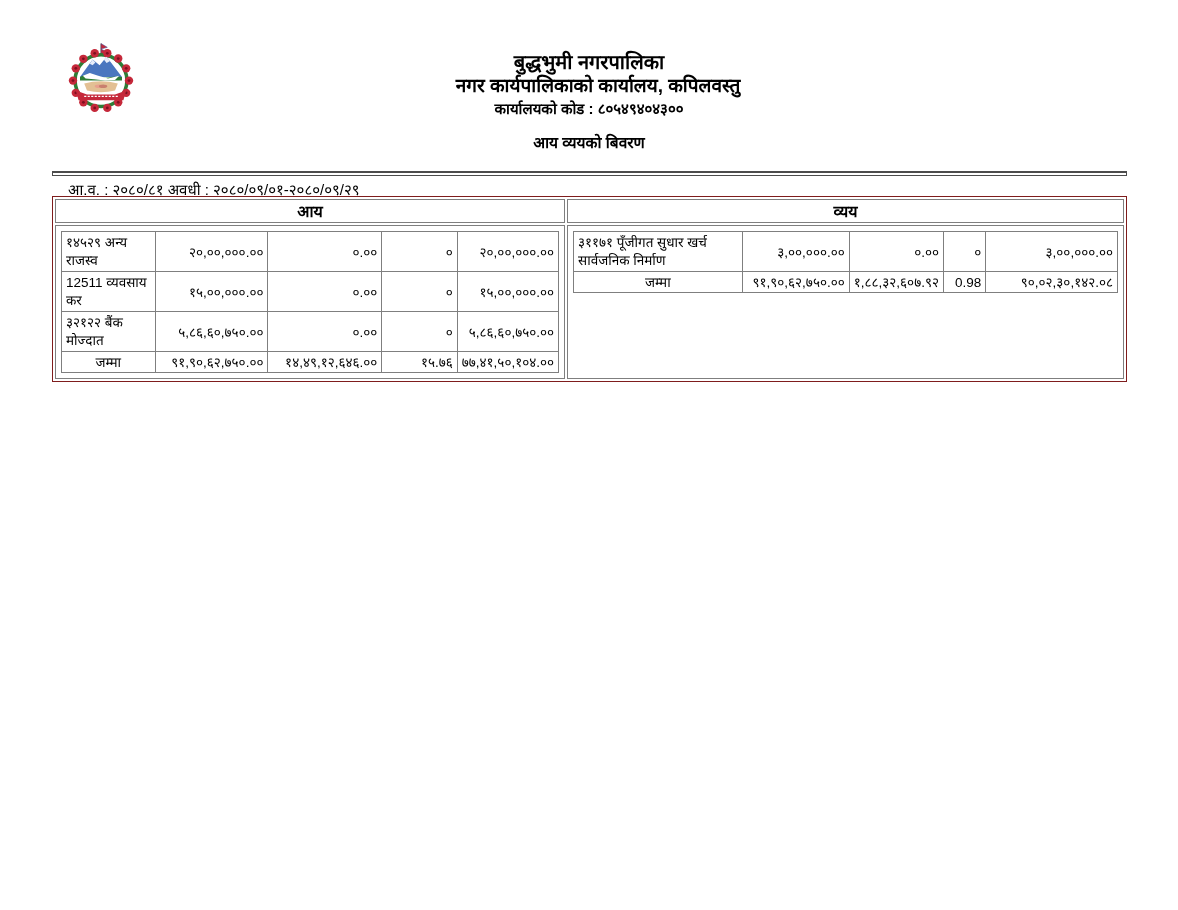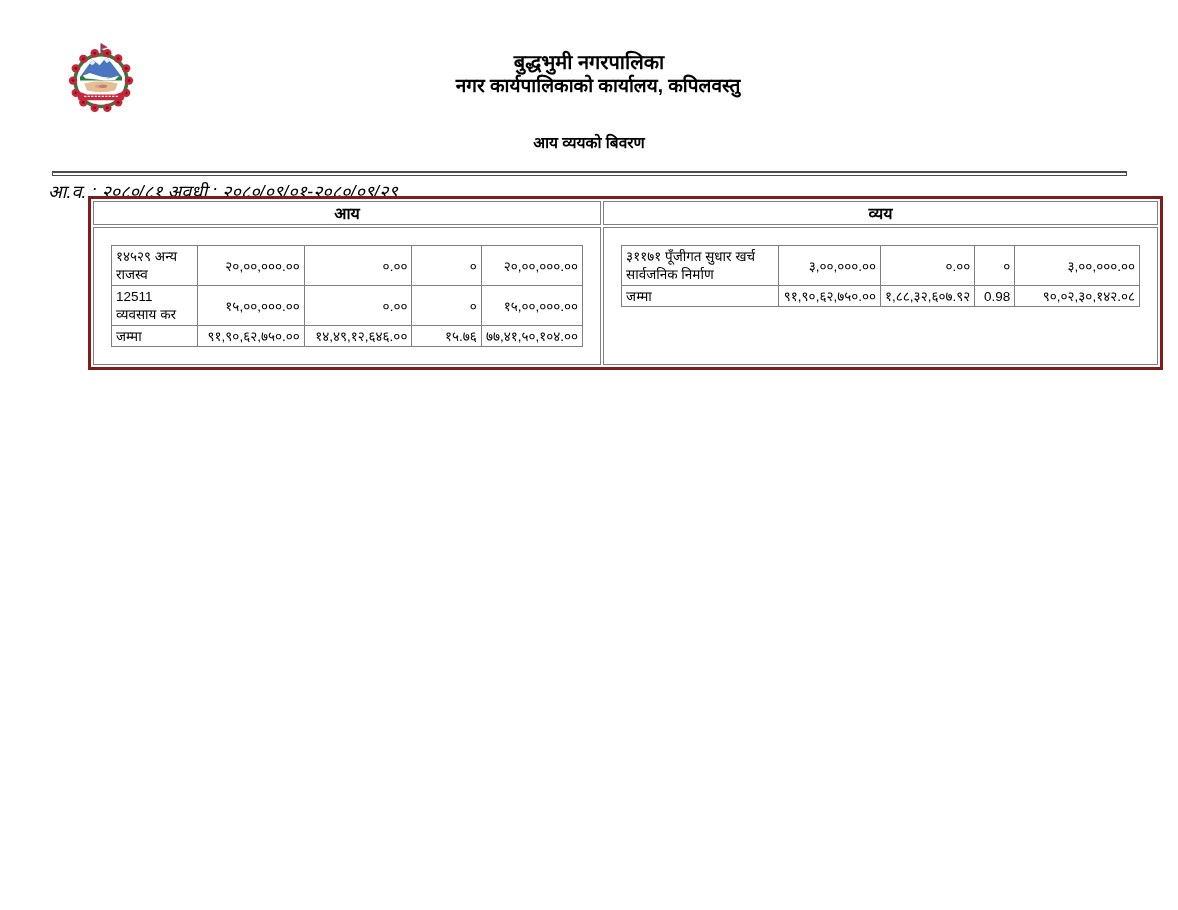--- a/index.html
+++ b/index.html
@@ -46,68 +46,66 @@
     width: 1073px;
     height: 2px;
     border-top: 2px solid #4c4c4c;
     border-bottom: 1px solid #4c4c4c;
     border-left: 1px solid #4c4c4c;
     border-right: 1px solid #4c4c4c;
   }
 
   .period-line {
     position: absolute;
-    left: 48px;
+    left: 68px;
     top: 179px;
-    font-size: 18px;
-    font-style: italic;
+    font-size: 15px;
   }
 
   
   .tables-wrap {
     position: absolute;
     left: 52px;
     top: 196px;
     width: 1075px;
   }
   table.outer {
     width: 100%;
-    border: 3px solid #7f1d1d;
+    border: 1px solid #7f1d1d;
     border-collapse: separate;
     border-spacing: 2px;
-    margin-left: 36px;
   }
   table.outer th {
     border: 1px solid #7f7f7f;
     font-weight: bold;
     font-size: 16px;
     height: 20px;
     padding: 0;
     text-align: center;
   }
   table.outer td.section-cell {
     border: 1px solid #7f7f7f;
-    padding: 17px;
+    padding: 5px;
     vertical-align: top;
   }
   table.inner {
     width: 100%;
     border-collapse: collapse;
     font-size: 13.5px;
   }
   table.inner td {
     border: 1px solid #7f7f7f;
     padding: 1px 4px;
     vertical-align: middle;
   }
   table.inner tr.data-row { height: 40px; }
   table.inner tr.total-row { height: 20px; }
   td.cell-name  { text-align: left; line-height: 1.3; padding-left: 4px; }
   td.cell-num   { text-align: right; white-space: nowrap; }
-  td.cell-label { text-align: left; white-space: nowrap; }
+  td.cell-label { text-align: center; white-space: nowrap; }
 </style>
 </head>
 <body>
 
 <div class="page">
 
   <div class="logo-box">
     <svg viewBox="0 0 100 112" width="70" height="84" aria-hidden="true">
 
       <line x1="50" y1="1" x2="50" y2="17" stroke="#8a5a2b" stroke-width="1.2"></line>
@@ -163,20 +161,21 @@
       <ellipse cx="47" cy="62" rx="6" ry="2.5" fill="#e8a08e"></ellipse>
       <ellipse cx="53" cy="62" rx="6" ry="2.5" fill="#c97f6e"></ellipse>
 
       <polygon points="14,68 30,74 70,74 86,68 82,82 18,82" fill="#c5283a"></polygon>
       <line x1="26" y1="76.5" x2="74" y2="76.5" stroke="#ffffff" stroke-width="2" stroke-dasharray="3,2"></line>
     </svg>
   </div>
 
   <div class="hdr hdr-line1">बुद्धभुमी नगरपालिका</div>
   <div class="hdr hdr-line2">नगर कार्यपालिकाको कार्यालय, कपिलवस्तु</div>
+  <div class="hdr hdr-line3">कार्यालयको कोड : ८०५४९४०४३००</div>
   <div class="hdr hdr-sub">आय व्ययको बिवरण</div>
 
   <div class="rule-band"></div>
 
   <div class="period-line">आ.व. : २०८०/८१ अवधी : २०८०/०९/०१-२०८०/०९/२९</div>
 
   <div class="tables-wrap">
     <table class="outer">
       <colgroup>
           <col style="width:47.8%">
@@ -206,20 +205,27 @@
               <td class="cell-num">०</td>
               <td class="cell-num">२०,००,०००.००</td>
             </tr>
             <tr class="data-row">
               <td class="cell-name">12511 व्यवसाय कर</td>
               <td class="cell-num">१५,००,०००.००</td>
               <td class="cell-num">०.००</td>
               <td class="cell-num">०</td>
               <td class="cell-num">१५,००,०००.००</td>
             </tr>
+            <tr class="data-row">
+              <td class="cell-name">३२१२२ बैंक मोज्दात</td>
+              <td class="cell-num">५,८६,६०,७५०.००</td>
+              <td class="cell-num">०.००</td>
+              <td class="cell-num">०</td>
+              <td class="cell-num">५,८६,६०,७५०.००</td>
+            </tr>
             <tr class="total-row">
               <td class="cell-label">जम्मा</td>
               <td class="cell-num">९१,९०,६२,७५०.००</td>
               <td class="cell-num">१४,४९,१२,६४६.००</td>
               <td class="cell-num">१५.७६</td>
               <td class="cell-num">७७,४१,५०,१०४.००</td>
             </tr>
           </tbody>
               </table>
         </td>

